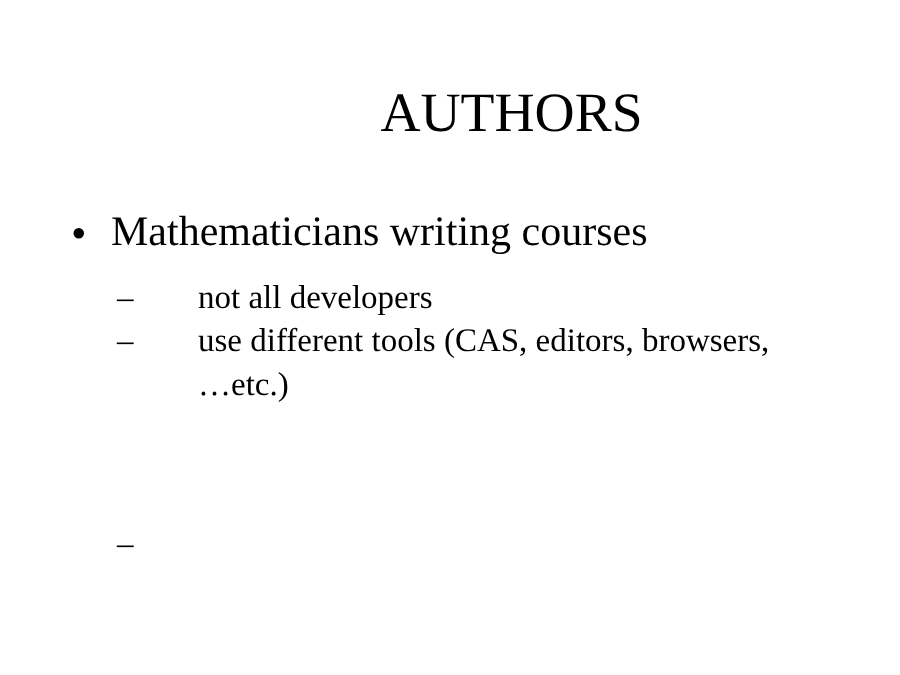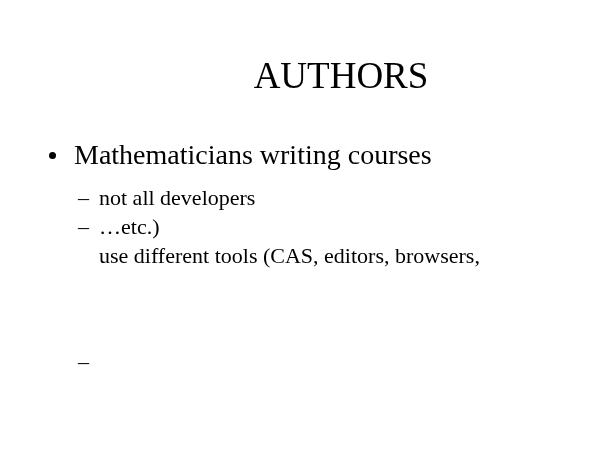--- a/index.html
+++ b/index.html
@@ -58,21 +58,21 @@
     line-height: 29px;
   }
   .sub-row.s1 { top: 183px; }
   .sub-row.s2 { top: 212px; }
   .sub-row.s3 { top: 347px; }
   .sub-dash {
     flex: 0 0 auto;
     width: 21px;
   }
   .sub-text { max-width: 440px; }
-  .sub-line { white-space: nowrap; }
+  .sub-line { white-space: nowrap; margin-left: 33px; }
 </style>
 </head>
 <body>
 
 <div class="slide">
 
   <div class="slide-title">AUTHORS</div>
 
   <div class="bullet-row b1">
     <span class="bullet-dot"></span>
@@ -82,22 +82,22 @@
   <div class="sub-row s1">
     <span class="sub-dash">–</span>
     <div class="sub-text">
       <div class="sub-line">not all developers</div>
     </div>
   </div>
 
   <div class="sub-row s2">
     <span class="sub-dash">–</span>
     <div class="sub-text">
+      <div class="sub-line">use different tools (CAS, editors, browsers,</div>
       <div class="sub-line">…etc.)</div>
-      <div class="sub-line">use different tools (CAS, editors, browsers,</div>
     </div>
   </div>
 
 
   <div class="sub-row s3">
     <span class="sub-dash">–</span>
   </div>
 
 </div>
 

